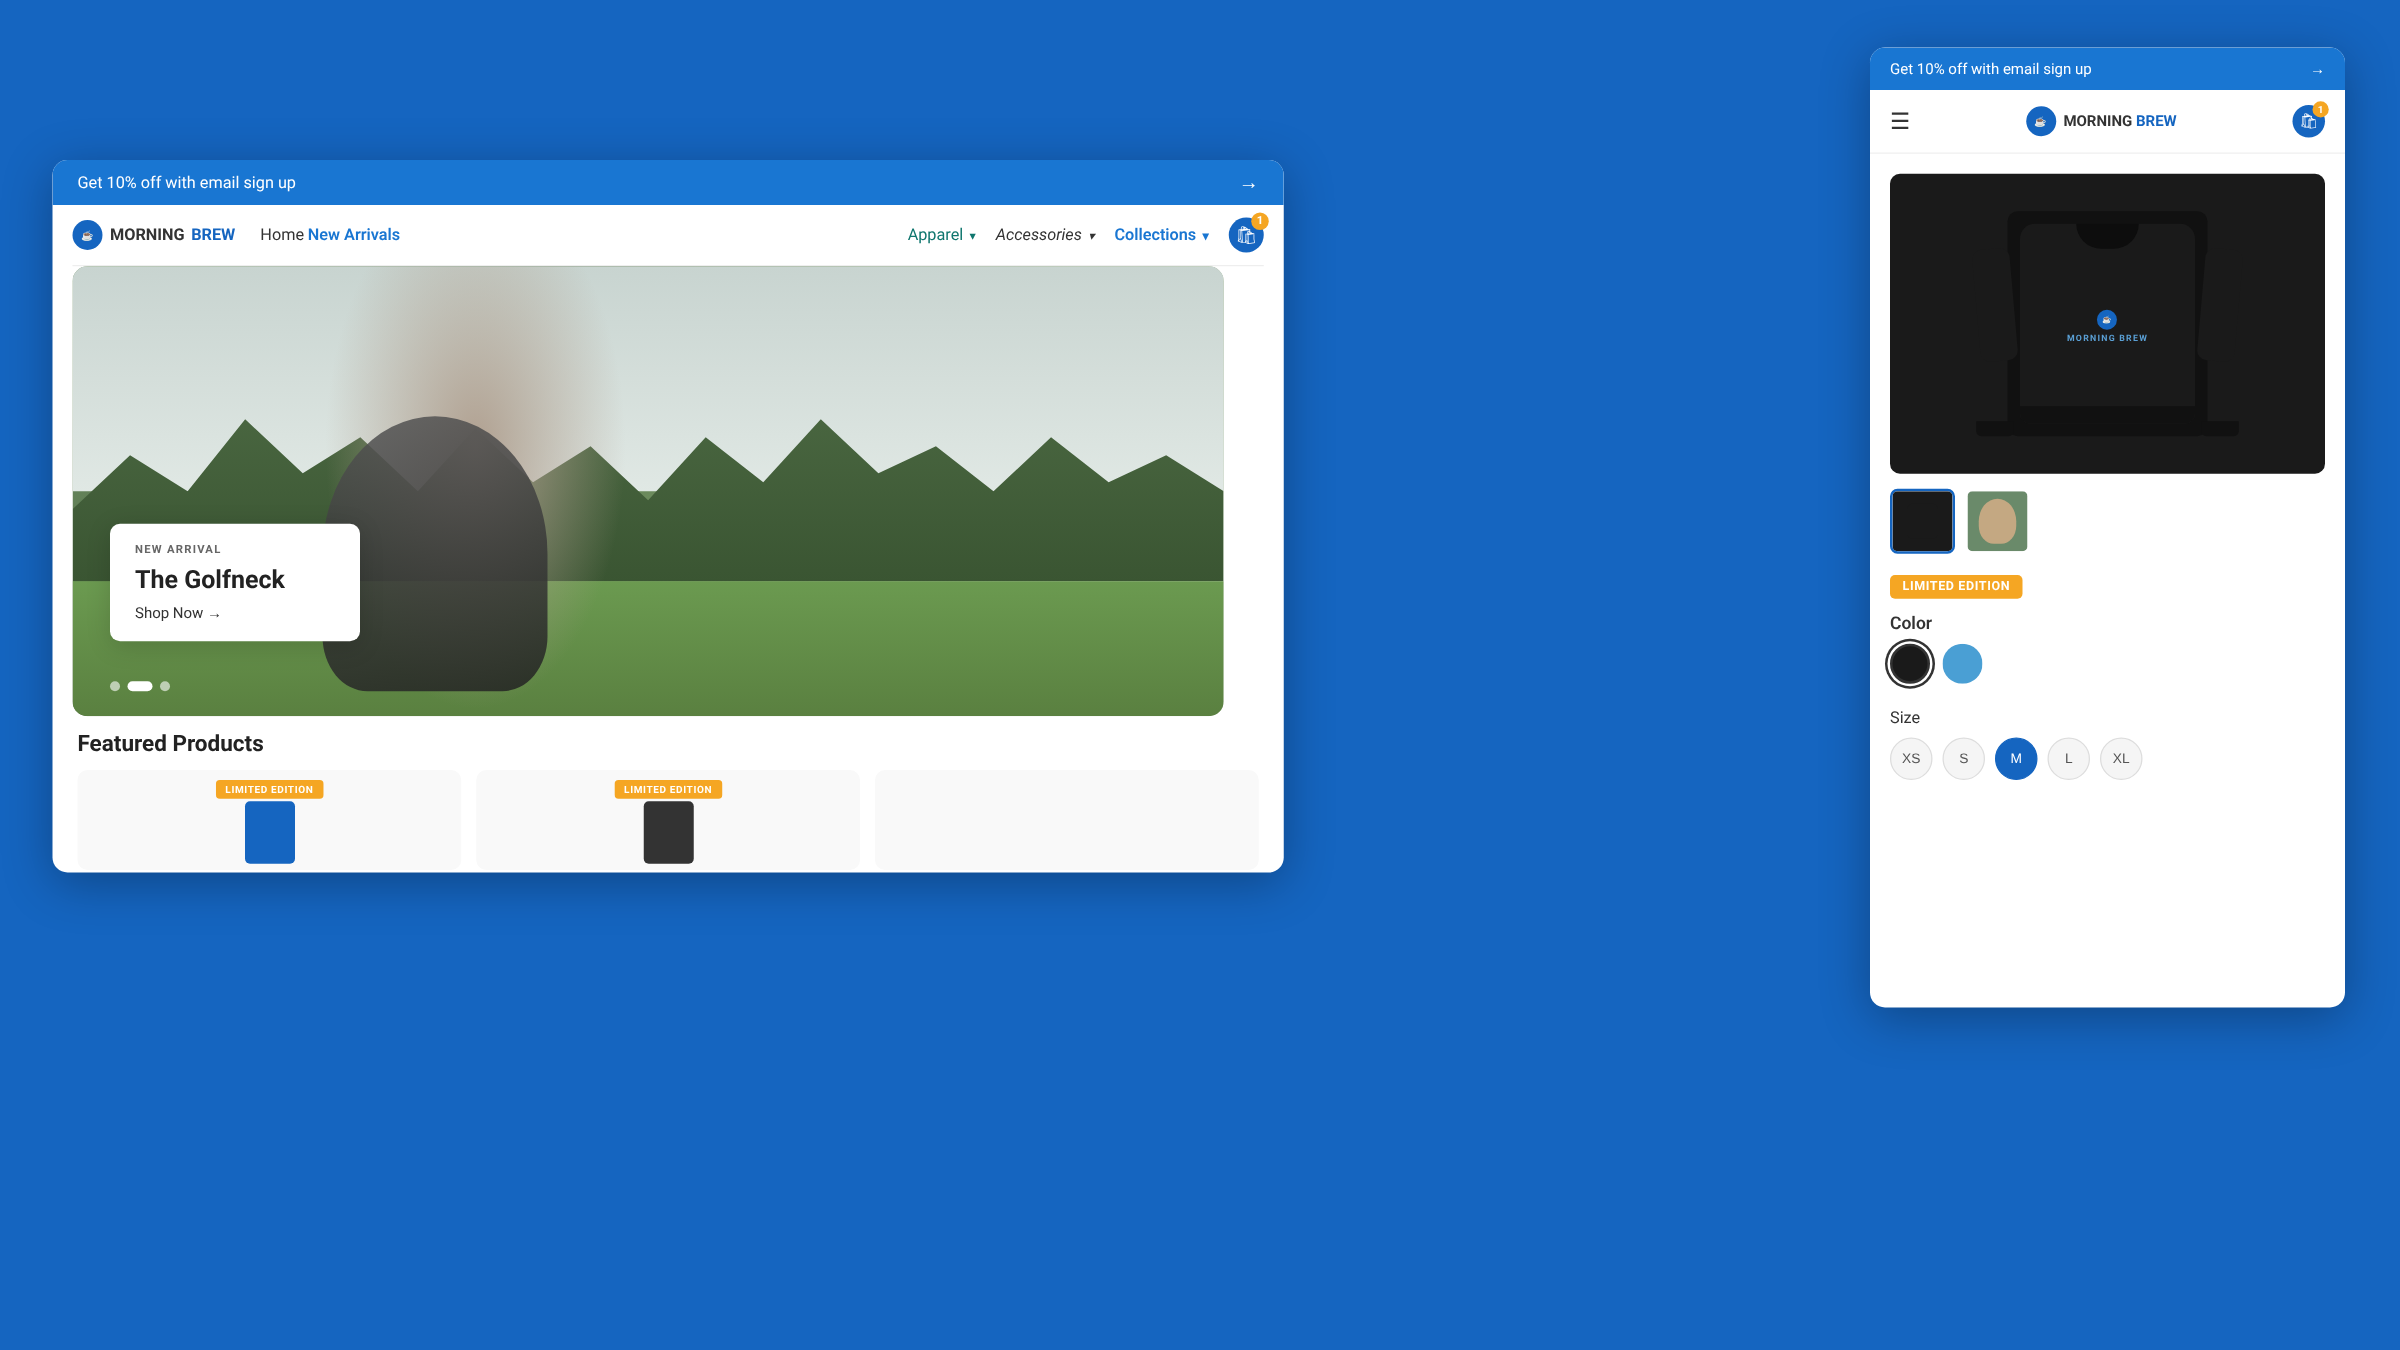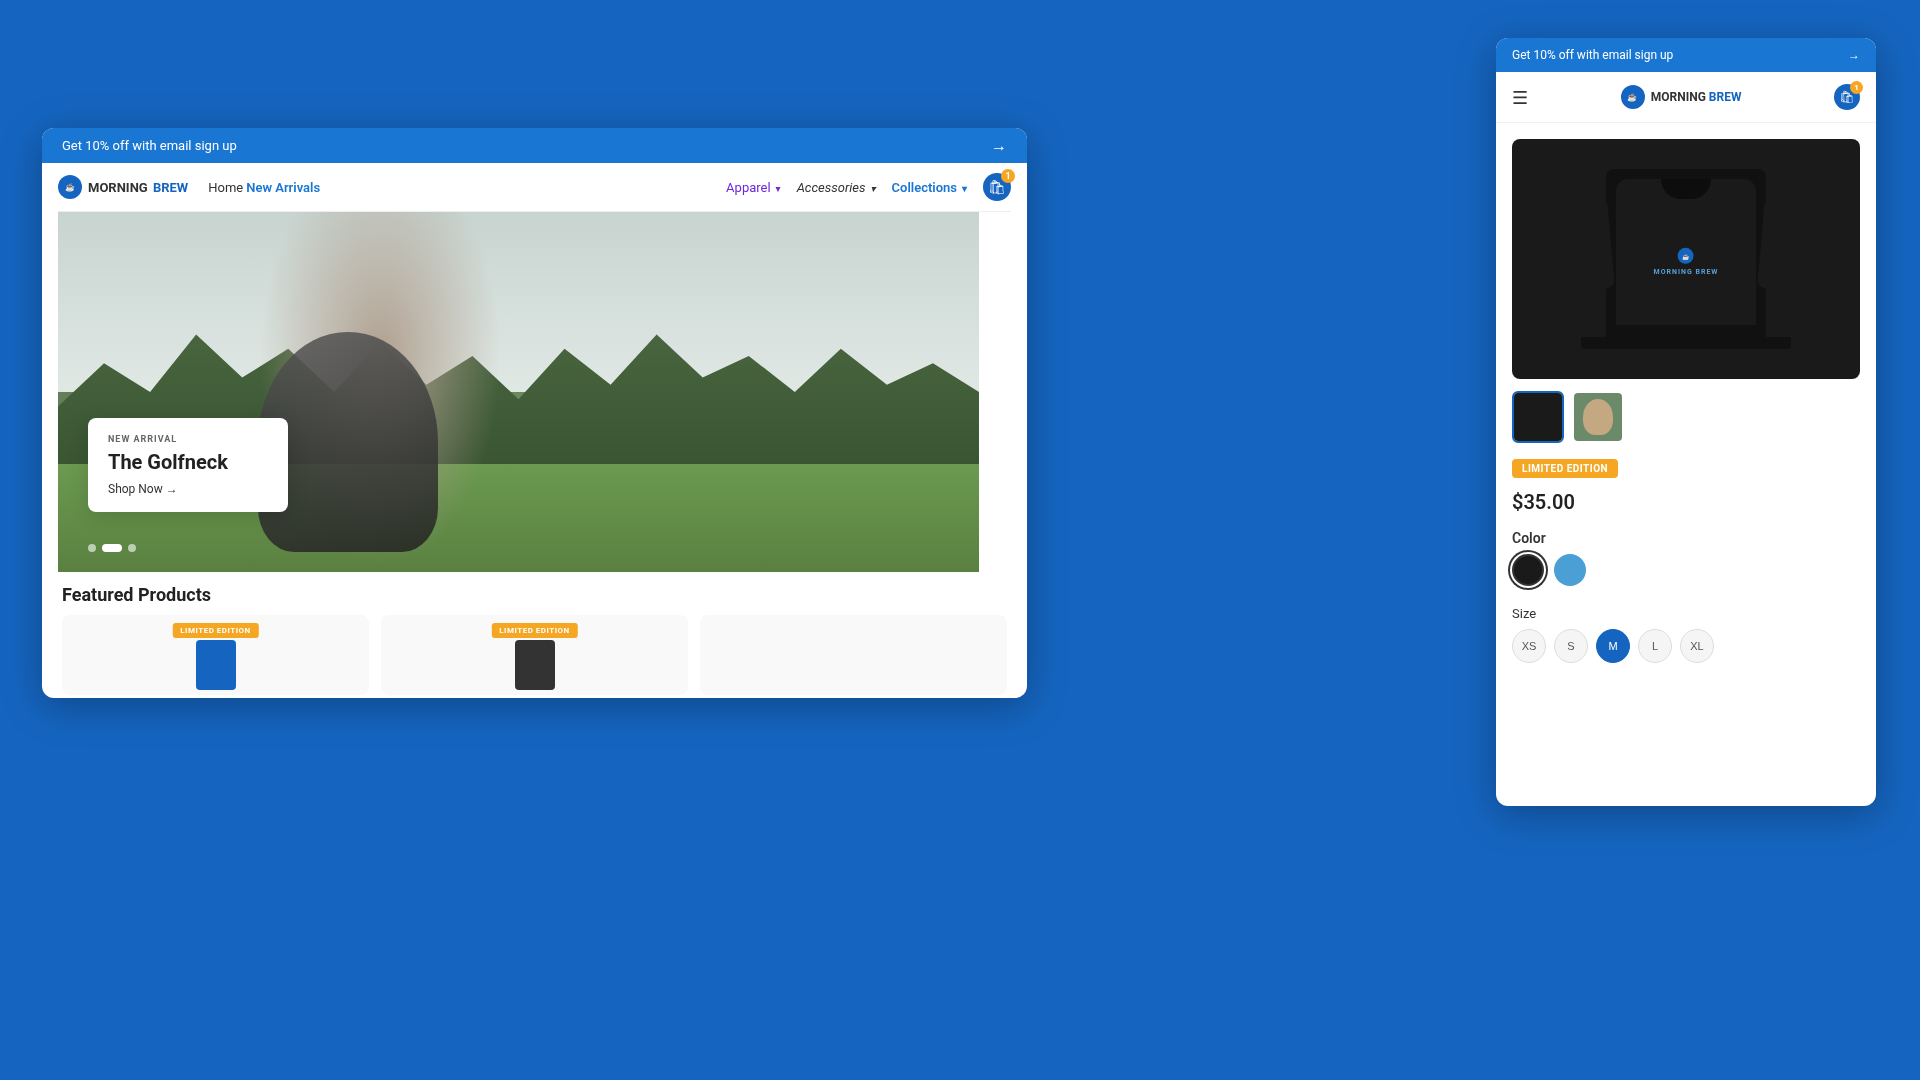--- a/index.html
+++ b/index.html
@@ -91,21 +91,21 @@
     }
 
     
     .hero {
       position: relative;
       width: 100%;
       height: 360px;
       overflow: hidden;
       margin: 0 16px;
       width: calc(100% - 32px);
-      border-radius: 0;
+      border-radius: 12px;
     }
     .hero-bg {
       width: 100%;
       height: 100%;
       background: linear-gradient(135deg, #7a9a6e 0%, #4a6741 30%, #6b8a5c 50%, #8fa882 70%, #c5d4c0 100%);
       position: relative;
       overflow: hidden;
     }
     .hero-sky {
       position: absolute;
@@ -601,21 +601,21 @@
           <span style="color:#1565c0;margin-left:2px;">BREW</span>
         </span>
       </div>
 
       <div style="display:flex;gap:3px;align-items:center;">
         <a class="nav-link" style="font-size:13px;color:#333;text-decoration:none;cursor:pointer;">Home</a>
         <a class="nav-link active" style="font-size:13px;color:#1976d2;font-weight:600;text-decoration:none;cursor:pointer;">New Arrivals</a>
       </div>
 
       <div style="display:flex;gap:16px;align-items:center;margin-left:auto;">
-        <span class="nav-link-dropdown" style="font-size:13px;color:#6d28d9;cursor:pointer;">
+        <span class="nav-link-dropdown" style="font-size:13px;color:#0f766e;cursor:pointer;">
           <span>Apparel</span>
           <span class="chevron"></span>
         </span>
         <span class="nav-link-dropdown" style="font-size:13px;color:#333;cursor:pointer;font-style:italic;">
           <span>Accessories</span>
           <span class="chevron"></span>
         </span>
         <span class="nav-link-dropdown active" style="font-size:13px;color:#1976d2;font-weight:600;cursor:pointer;">
           <span>Collections</span>
           <span class="chevron"></span>
@@ -725,21 +725,20 @@
       </div>
       <div class="thumb">
         <div class="thumb-light">
           <div class="thumb-person"></div>
         </div>
       </div>
     </div>
 
     
     <div class="limited-edition-badge">LIMITED EDITION</div>
-    <div class="product-price">$35.00</div>
 
     
     <div class="section-label">Color</div>
     <div class="color-options">
       <div class="color-swatch swatch-dark selected"></div>
       <div class="color-swatch swatch-blue"></div>
     </div>
 
     
     <div class="size-label">Size</div>

